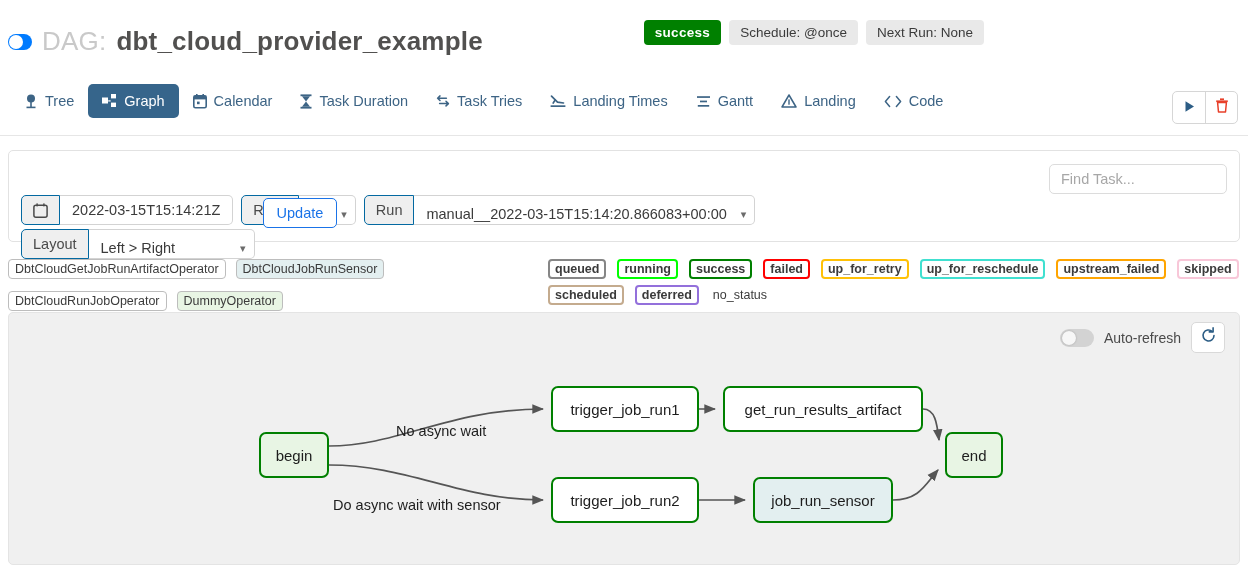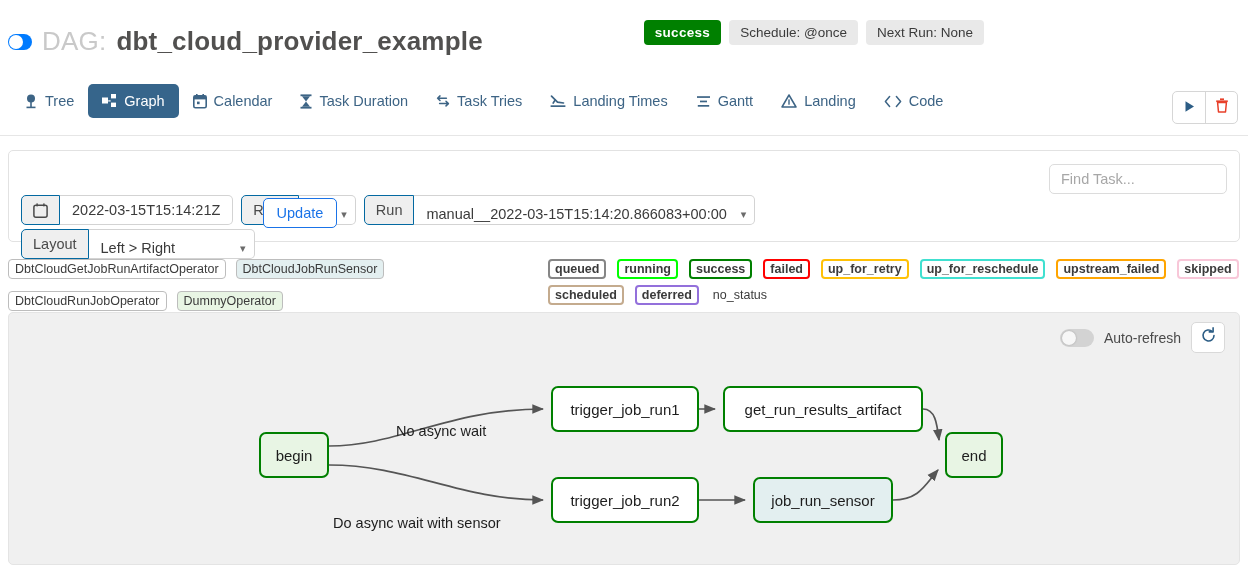--- a/index.html
+++ b/index.html
@@ -420,18 +420,18 @@
       <div id="graph-nodes">
           <div class="node dummy" style="left: 250px; top: 119px; width: 70px; height: 46px;">begin</div>
           <div class="node" style="left: 542px; top: 73px; width: 148px; height: 46px;">trigger_job_run1</div>
           <div class="node" style="left: 714px; top: 73px; width: 200px; height: 46px;">get_run_results_artifact</div>
           <div class="node" style="left: 542px; top: 164px; width: 148px; height: 46px;">trigger_job_run2</div>
           <div class="node sensor" style="left: 744px; top: 164px; width: 140px; height: 46px;">job_run_sensor</div>
           <div class="node dummy" style="left: 936px; top: 119px; width: 58px; height: 46px;">end</div>
         </div>
       <div id="graph-edge-labels">
           <div class="edge-label" style="left: 387px; top: 110px;">No async wait</div>
-          <div class="edge-label" style="left: 324px; top: 202px;">Do async wait with sensor</div>
+          <div class="edge-label" style="left: 324px; top: 184px;">Do async wait with sensor</div>
         </div>
     </div>
   </div>
 
 </div>
 
 </body></html>

